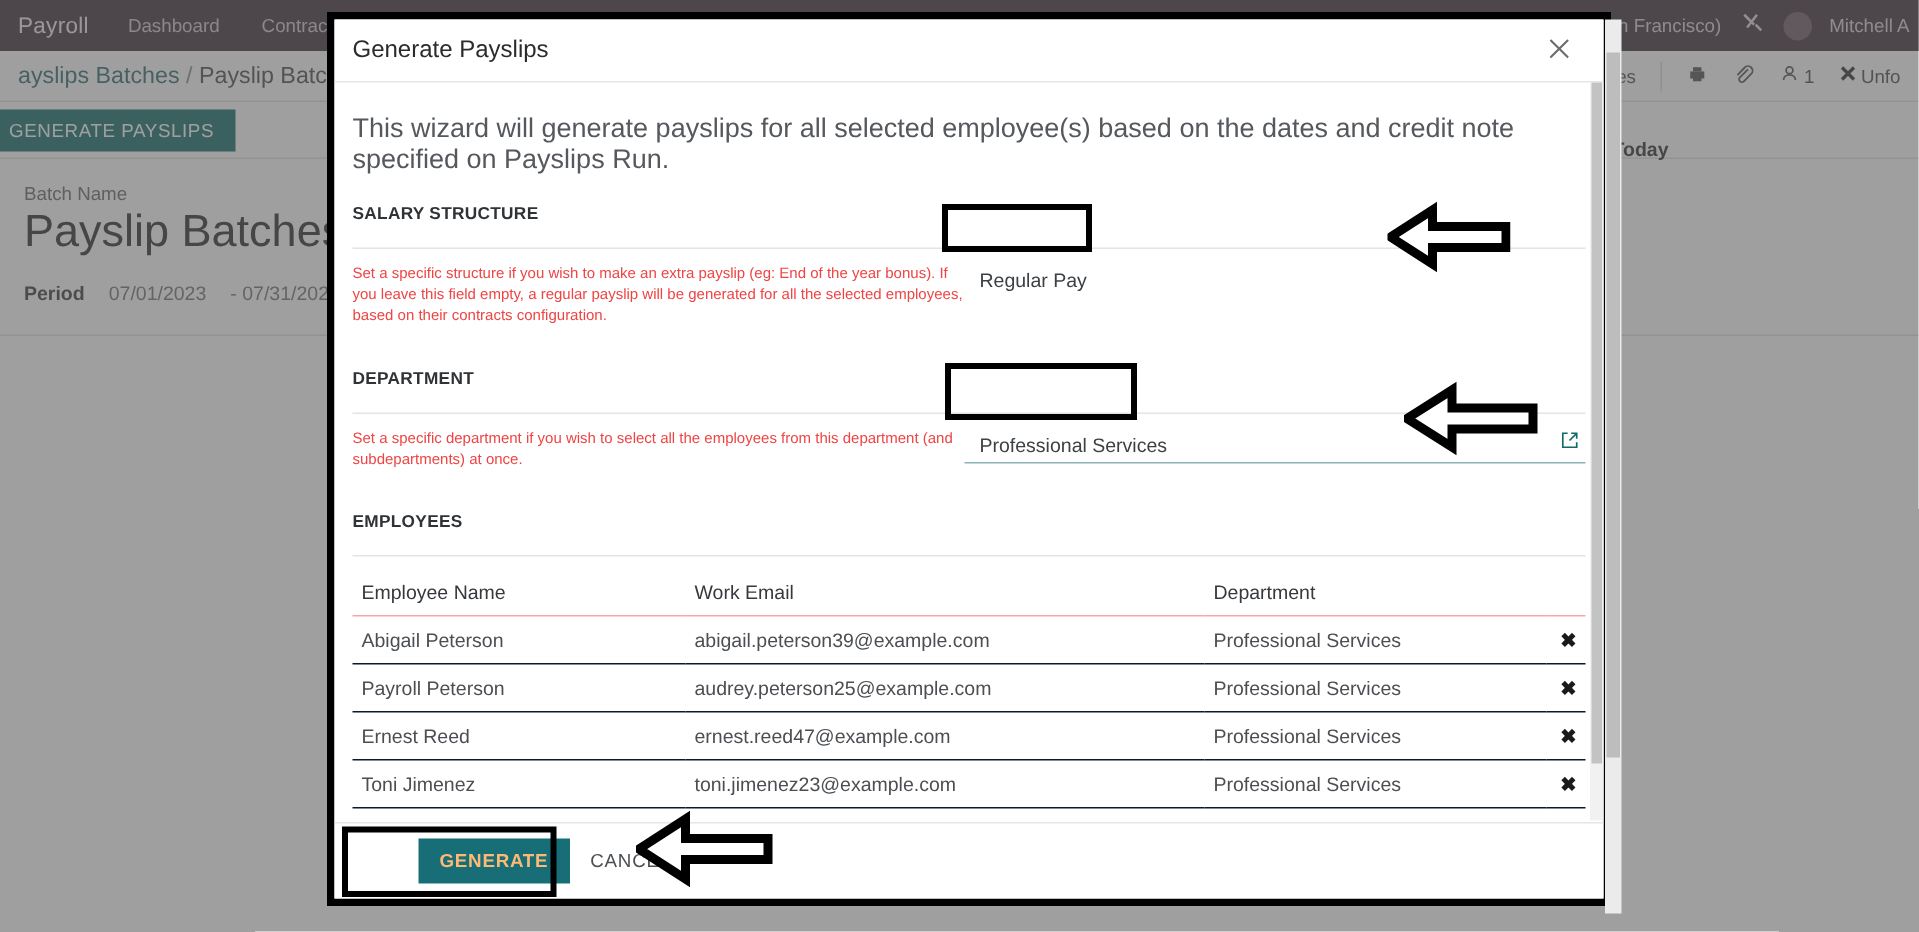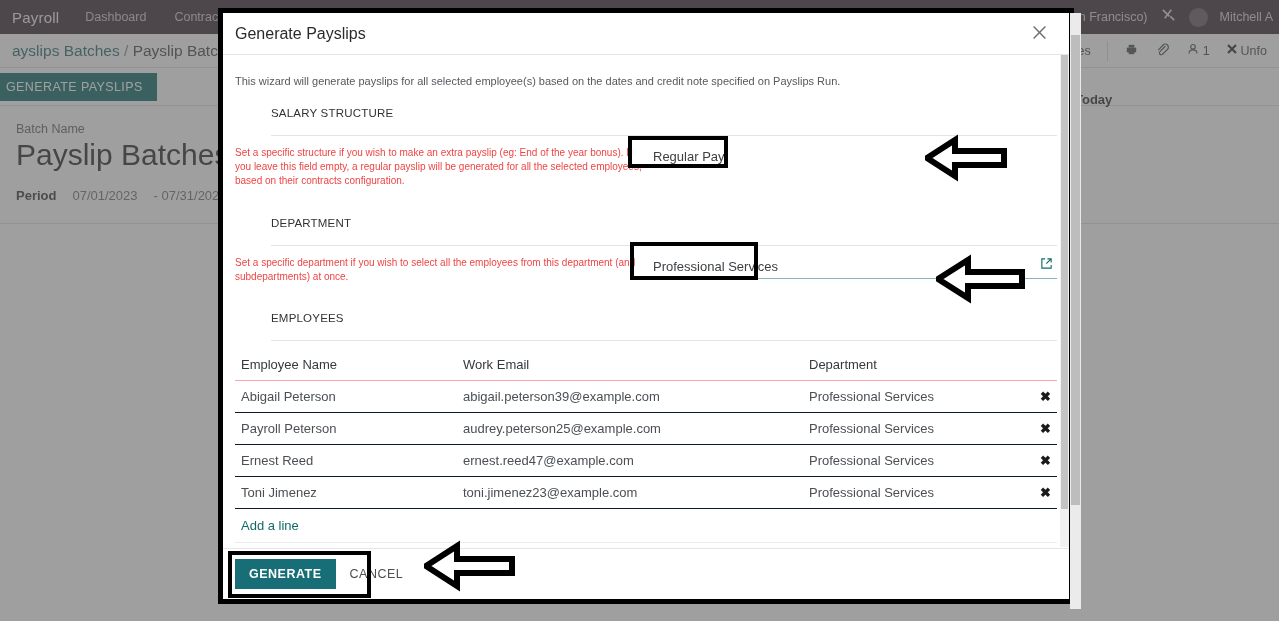--- a/index.html
+++ b/index.html
@@ -133,30 +133,29 @@
     font-size: 17px; color: #6b6b6b; line-height: 1;
     cursor: pointer; padding: 4px;
   }
   .modal-body {
     flex: 1 1 auto;
     overflow: hidden;
     padding: 20px 12px 0 12px;
     position: relative;
   }
   .wizard-intro {
-    font-size: 11px; color: #55595d;
+    font-size: 18px; color: #55595d;
     margin-bottom: 20px;
   }
   .section-head {
-    font-size: 11.5px; font-weight: normal; color: #2f3336;
+    font-size: 11.5px; font-weight: bold; color: #2f3336;
     letter-spacing: .2px;
     padding-bottom: 16px;
     border-bottom: 1px solid #e4e4e4;
     margin-bottom: 10px;
-    margin-left: 36px;
   }
   .field-row { display: flex; align-items: flex-start; gap: 0; }
   .field-help {
     font-size: 10px; color: #ef4444; line-height: 1.42;
     width: 408px; flex: 0 0 408px;
   }
   .field-ctrl { flex: 1 1 auto; position: relative; padding-top: 1px; }
   .field-value {
     font-size: 13px; color: #3d4144;
     padding: 2px 0 3px 10px;
@@ -193,24 +192,25 @@
   }
 
   .modal-footer {
     flex: 0 0 auto;
     border-top: 1px solid #e6e6e6;
     padding: 10px 12px;
     display: flex; align-items: center; gap: 0;
     position: relative;
   }
   .btn-generate {
-    background: #186e77; color: #ffffff;
+    background: #186e77; color: #fdba74;
     border: none;
     font-size: 12.5px; letter-spacing: .5px; font-weight: bold;
     padding: 8px 14px;
+    margin-left: 44px;
   }
   .btn-cancel {
     background: transparent; border: none;
     color: #4b4f53; font-size: 12.5px; letter-spacing: .5px;
     padding: 8px 14px; font-weight: 500;
   }
 
   
   .modal-scroll-track {
     position: absolute; right: 0; top: 42px; bottom: 52px;

